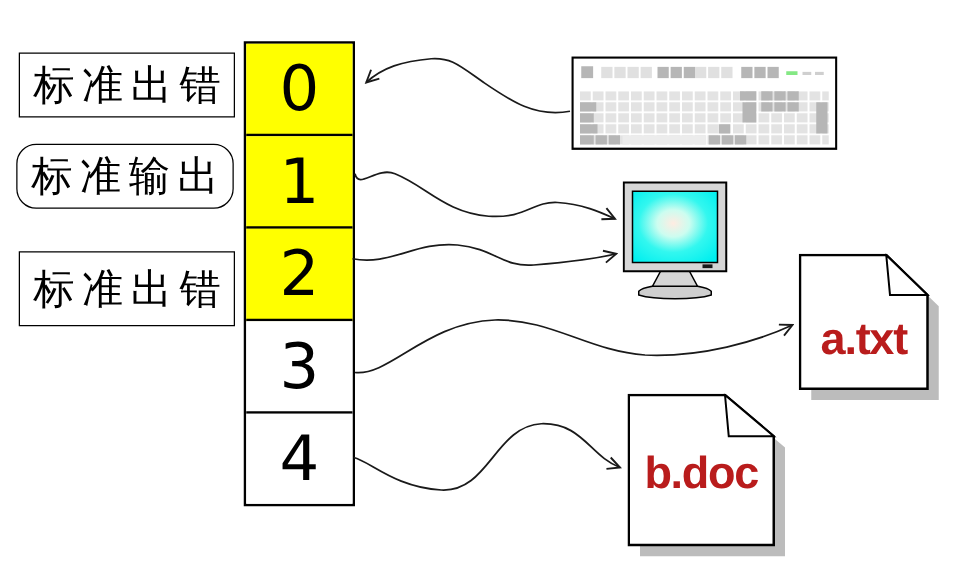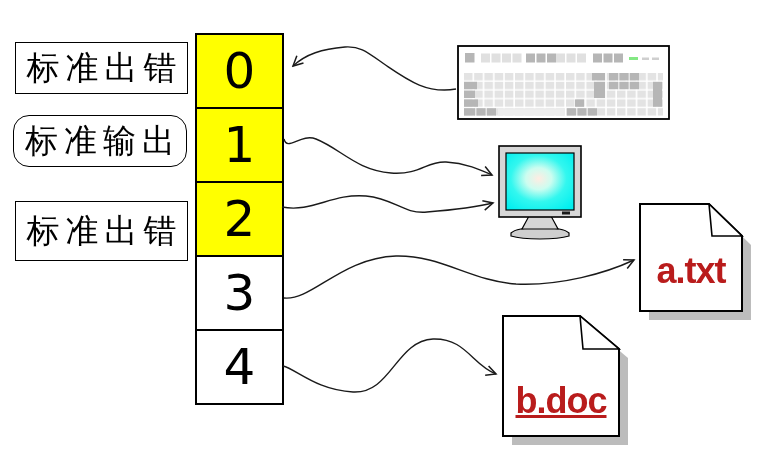--- a/index.html
+++ b/index.html
@@ -37,21 +37,21 @@
   .mon  { position:absolute; left:498px; top:144px; width:86px;  height:98px; }
   .doc-a { position:absolute; left:639px; top:203px; width:114px; height:118px; }
   .doc-b { position:absolute; left:502px; top:315px; width:128px; height:132px; }
   .doc-a svg, .doc-b svg { position:absolute; left:0; top:0; }
   .file-label {
     position:absolute; text-align:center; font-weight:bold;
     font-family:"Liberation Sans","DejaVu Sans",sans-serif;
     font-size:36px; letter-spacing:-1px; line-height:1; color:#b91c1c;
   }
   .fl-a { left:1px; top:50px; width:102px; }
-  .fl-b { left:1px; top:68px; width:116px;text-decoration:underline; }
+  .fl-b { left:1px; top:45px; width:116px; }
 
   
   .arrows { position:absolute; left:0; top:0; width:767px; height:468px; pointer-events:none; }
 </style>
 </head>
 <body>
 
 <div class="canvas">
 
   <div class="label-box lb0">

